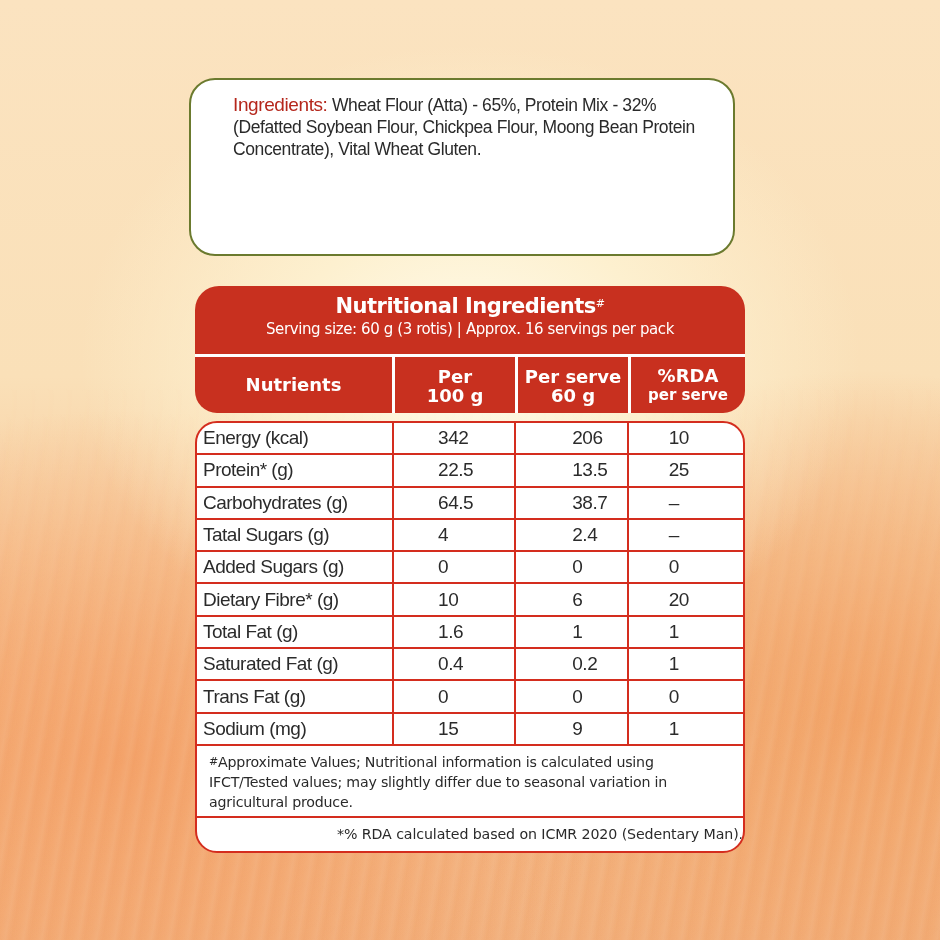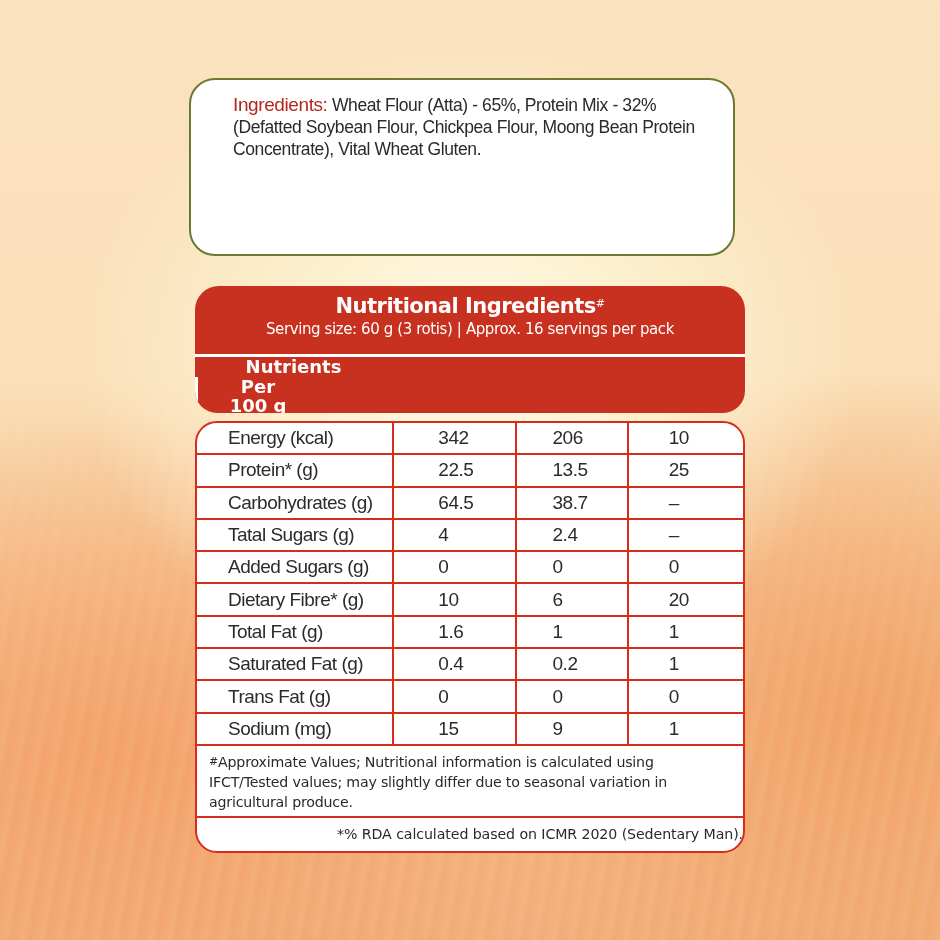--- a/index.html
+++ b/index.html
@@ -34,39 +34,39 @@
   .nut-head {
     background:#c8301f; color:#fff; border-radius:24px 24px 0 0;
     text-align:center; height:68px; box-sizing:border-box; padding-top:7px;
     font-family:"DejaVu Sans", sans-serif;
   }
   .nut-head .title { font-size:21px; font-weight:bold; letter-spacing:-0.5px; line-height:26px; }
   .nut-head .title sup { font-size:11px; font-weight:normal; vertical-align:top; position:relative; top:-2px; }
   .nut-head .serving { font-size:15px; line-height:20px; letter-spacing:-0.4px; }
   .col-head {
     display:flex; height:56px; background:#c8301f; border-top:3px solid #fff;
-    border-radius:0 0 22px 22px; color:#fff; font-family:"DejaVu Sans", sans-serif; overflow:hidden;flex-direction:column;
+    border-radius:0 0 22px 22px; color:#fff; font-family:"DejaVu Sans", sans-serif; overflow:hidden;
   }
   .col-head > div { display:flex; flex-direction:column; align-items:center; justify-content:center; text-align:center; box-sizing:border-box; }
   .col-head > div + div { border-left:3px solid #fff; }
   .c1 { width:197px; } .c2 { width:123px; } .c3 { width:113px; } .c4 { width:117px; }
   .col-head .h-main { font-size:18px; font-weight:bold; line-height:20px; }
   .col-head .h-sub { font-size:18px; font-weight:bold; line-height:17px; }
   .col-head .h-sub2 { font-size:15px; font-weight:bold; line-height:18px; }
 
   .body-box {
     margin-top:8px; border:2px solid #d42d1e; border-radius:22px; background:#fff; overflow:hidden;
   }
   .row { display:flex; height:32.3px; border-bottom:2px solid #d42d1e; box-sizing:border-box; }
   .row > div { display:flex; align-items:center; box-sizing:border-box; font-size:19px; color:#2b2b2b; letter-spacing:-0.5px; }
   .row > div + div { border-left:2px solid #d42d1e; }
-  .row .n { padding-left:31px; }
+  .row .n { padding-left:6px; }
   .row .v { padding-left:45px;text-align:center; }
   .row .c2.v { padding-left:44px; }
-  .row .c3.v { padding-left:36px; }
+  .row .c3.v { padding-left:56px; }
   .row .c4.v { padding-left:40px; }
   .note {
     font-family:"DejaVu Sans", sans-serif; font-size:14.2px; line-height:20px; color:#2a2a2a;
     padding:6px 10px 4px 12px; border-bottom:2px solid #d42d1e; letter-spacing:-0.2px;
   }
   .note sup { font-size:11px; vertical-align:top; }
   .rda-note {
     font-family:"DejaVu Sans", sans-serif; font-size:14.2px; line-height:20px; color:#2a2a2a;
     text-align:right; padding:6px 0 7px 0; letter-spacing:-0.1px;
   }

